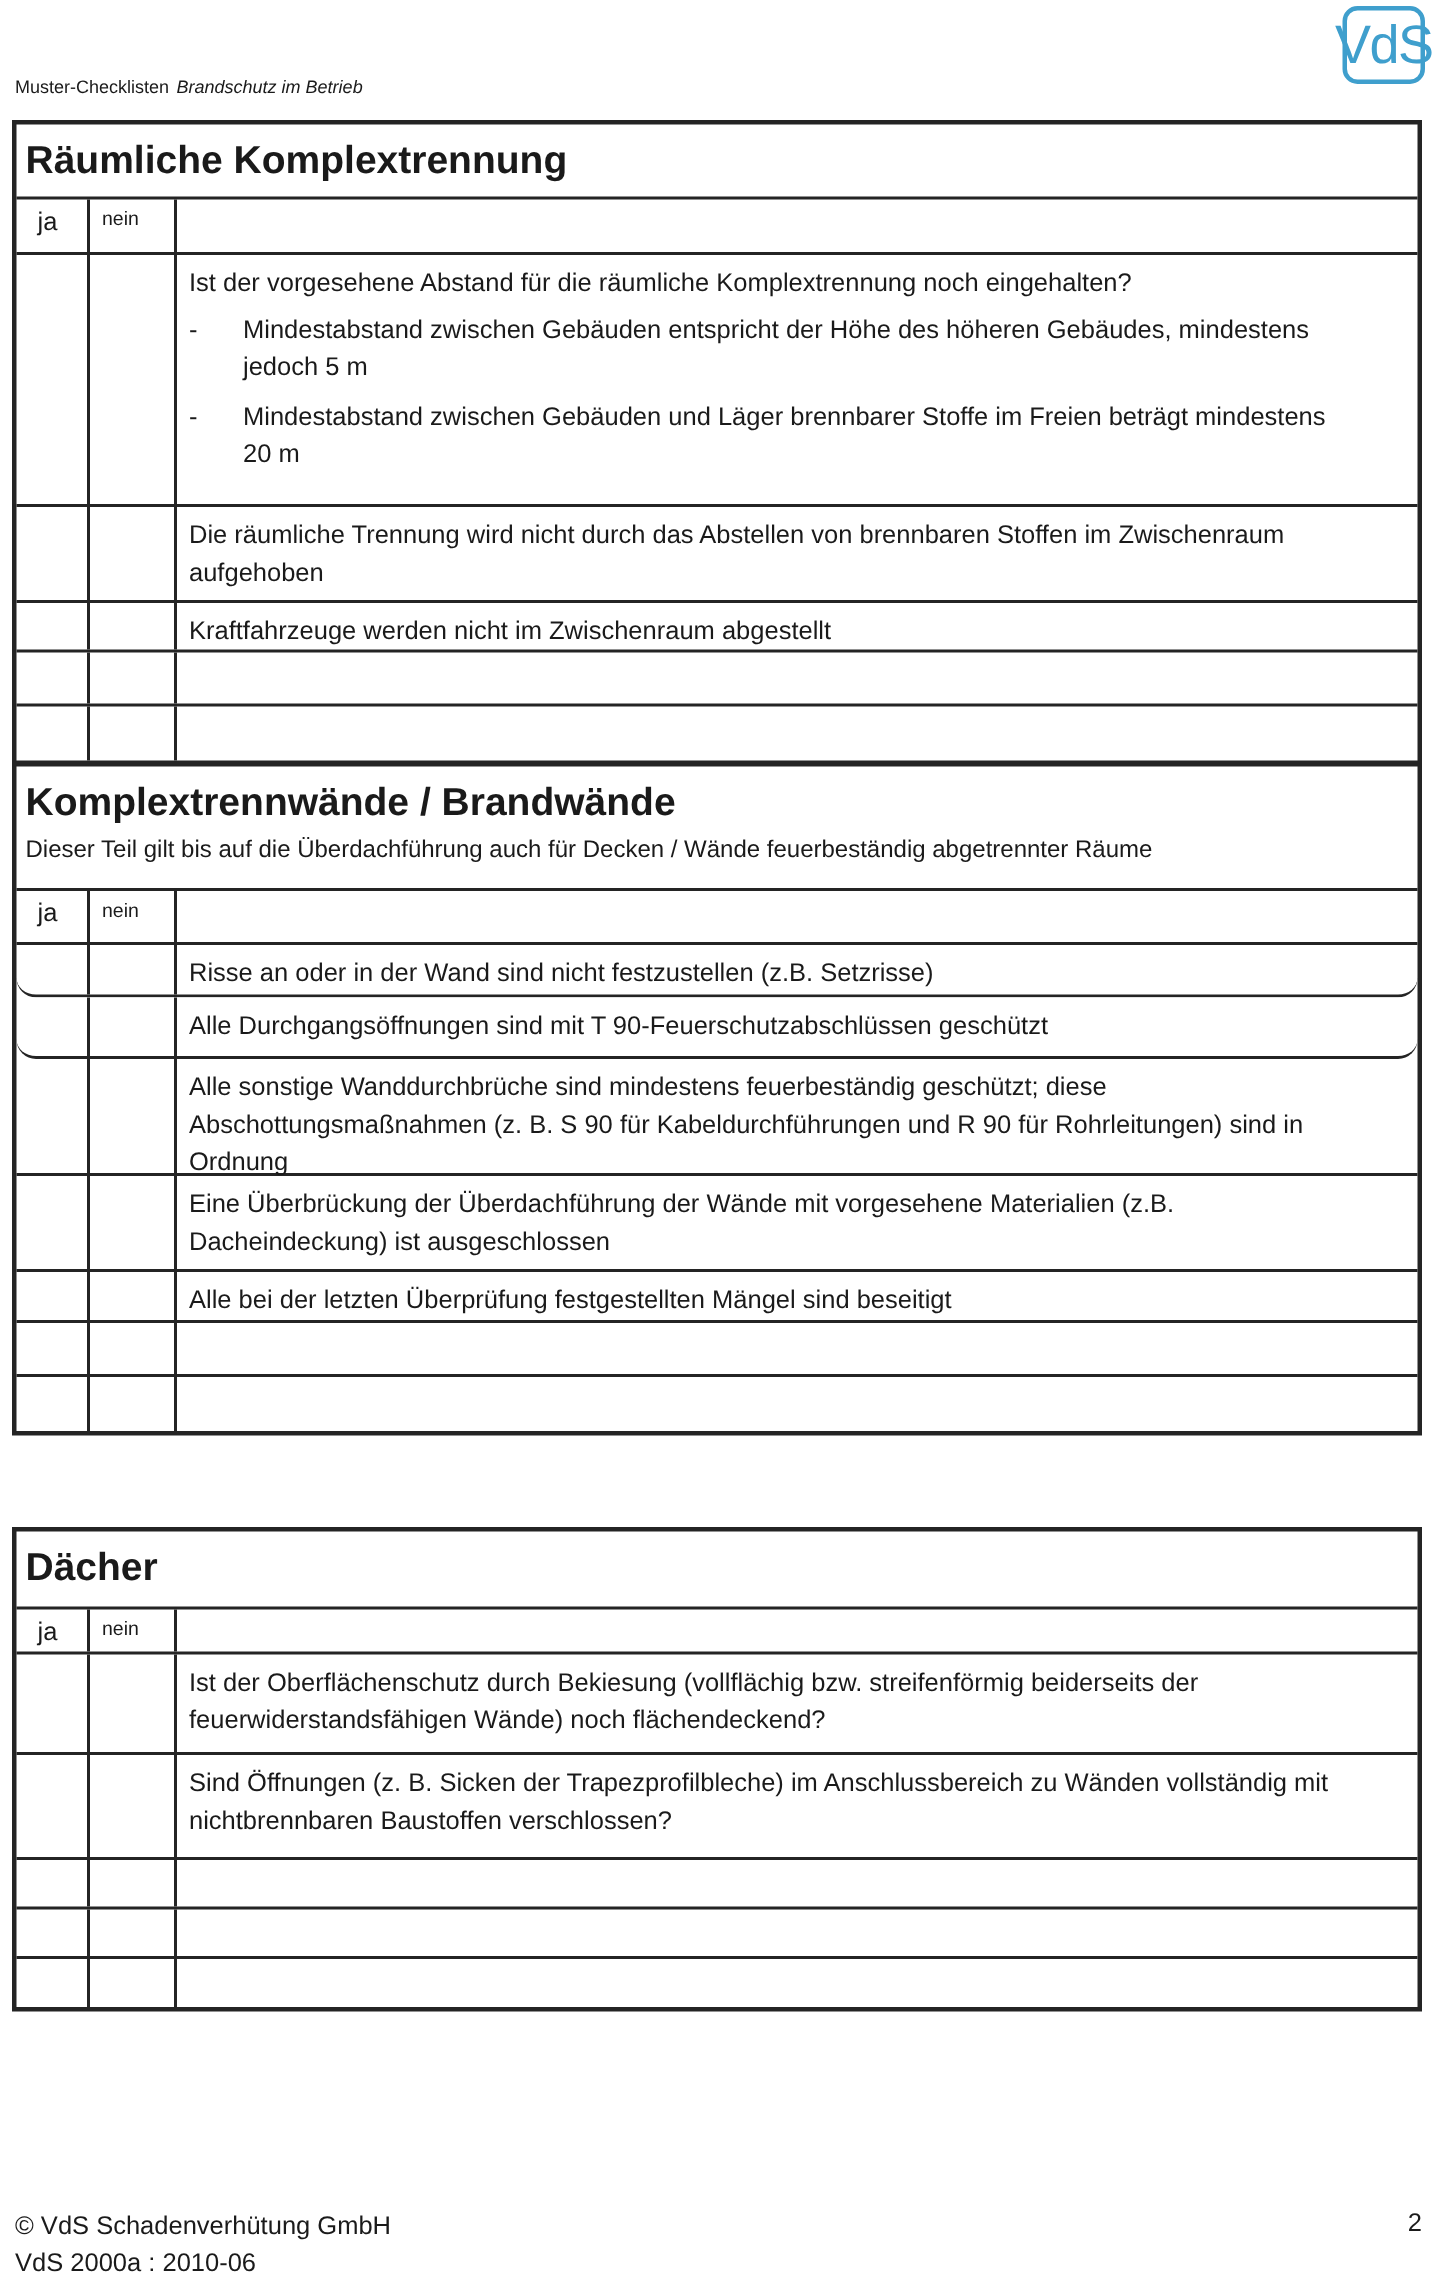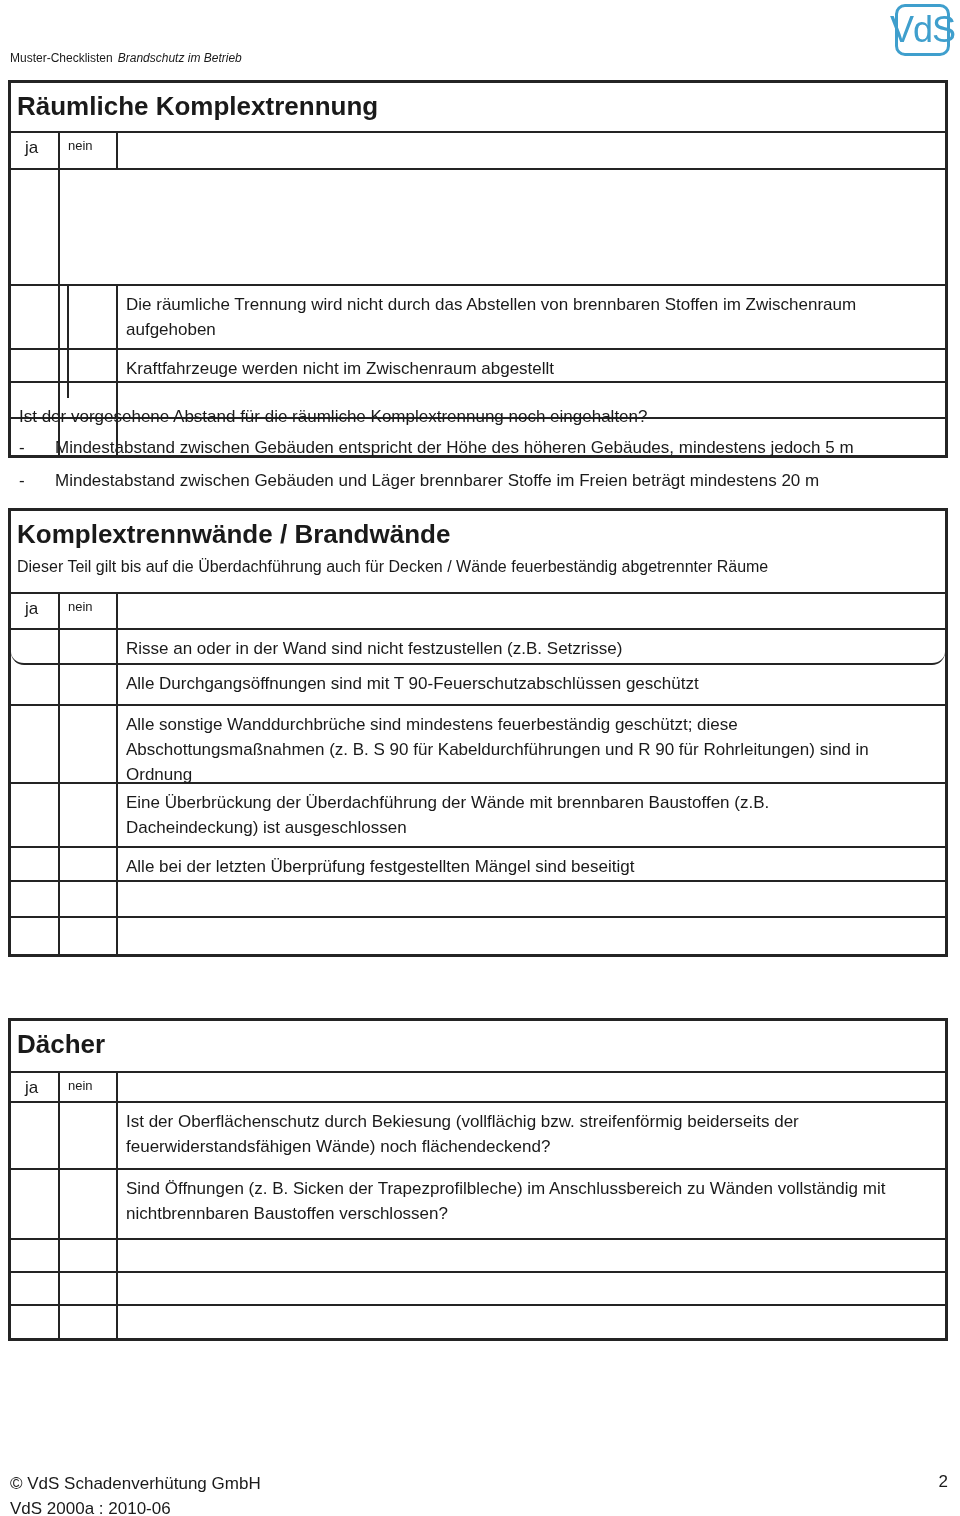--- a/index.html
+++ b/index.html
@@ -132,21 +132,21 @@
   <div id="tables">
       <section class="check-table" style="top: 80px;">
         <div class="t-row title-row" style="height: 50px;">
           <div class="section-title">Räumliche Komplextrennung</div>
         </div>
         <div class="t-row header-row" style="height: 37px;">
           <div class="cell c-ja">ja</div>
           <div class="cell c-nein">nein</div>
           <div class="cell c-content"></div>
         </div>
-        <div class="t-row body-row" style="height: 116px; flex-direction: column;">
+        <div class="t-row body-row" style="height: 168px;">
           <div class="cell c-ja"></div>
           <div class="cell c-nein"></div>
           <div class="cell c-content">
             <p class="q-text">Ist der vorgesehene Abstand für die räumliche Komplextrennung noch eingehalten?</p>
             <div class="bullet">
               <span class="dash">-</span>
               <span class="b-text">Mindestabstand zwischen Gebäuden entspricht der Höhe des höheren Gebäudes, mindestens jedoch 5 m</span>
             </div>
             <div class="bullet">
               <span class="dash">-</span>
@@ -189,39 +189,39 @@
           <div class="cell c-nein">nein</div>
           <div class="cell c-content"></div>
         </div>
         <div class="t-row body-row" style="height: 35px; border-radius: 13px;">
           <div class="cell c-ja"></div>
           <div class="cell c-nein"></div>
           <div class="cell c-content">
             <p class="q-text">Risse an oder in der Wand sind nicht festzustellen (z.B. Setzrisse)</p>
           </div>
         </div>
-        <div class="t-row body-row" style="height: 41px;">
+        <div class="t-row body-row" style="height: 41px; border-radius: 13px;">
           <div class="cell c-ja"></div>
           <div class="cell c-nein"></div>
           <div class="cell c-content">
             <p class="q-text">Alle Durchgangsöffnungen sind mit T 90-Feuerschutzabschlüssen geschützt</p>
           </div>
         </div>
         <div class="t-row body-row" style="height: 78px;">
           <div class="cell c-ja"></div>
           <div class="cell c-nein"></div>
           <div class="cell c-content">
             <p class="q-text">Alle sonstige Wanddurchbrüche sind mindestens feuerbeständig geschützt; diese Abschottungsmaßnahmen (z. B. S 90 für Kabeldurchführungen und R 90 für Rohrleitungen) sind in Ordnung</p>
           </div>
         </div>
         <div class="t-row body-row" style="height: 64px;">
           <div class="cell c-ja"></div>
           <div class="cell c-nein"></div>
           <div class="cell c-content">
-            <p class="q-text">Eine Überbrückung der Überdachführung der Wände mit brennbaren Baustoffen (z.B. Dacheindeckung) ist ausgeschlossen</p>
+            <p class="q-text">Eine Überbrückung der Überdachführung der Wände mit vorgesehene Materialien (z.B. Dacheindeckung) ist ausgeschlossen</p>
           </div>
         </div>
         <div class="t-row body-row" style="height: 34px;">
           <div class="cell c-ja"></div>
           <div class="cell c-nein"></div>
           <div class="cell c-content">
             <p class="q-text">Alle bei der letzten Überprüfung festgestellten Mängel sind beseitigt</p>
           </div>
         </div>
         <div class="t-row body-row" style="height: 36px;">

